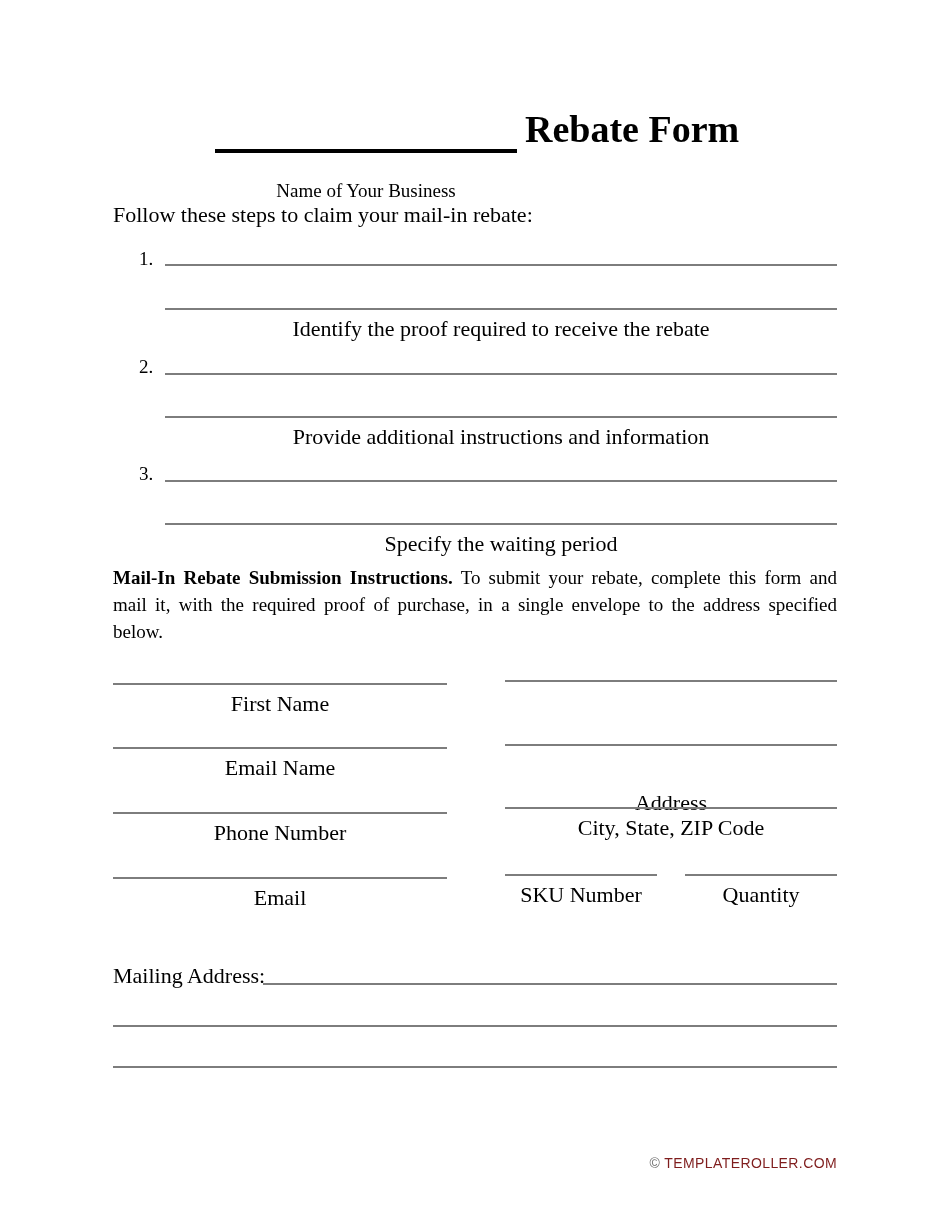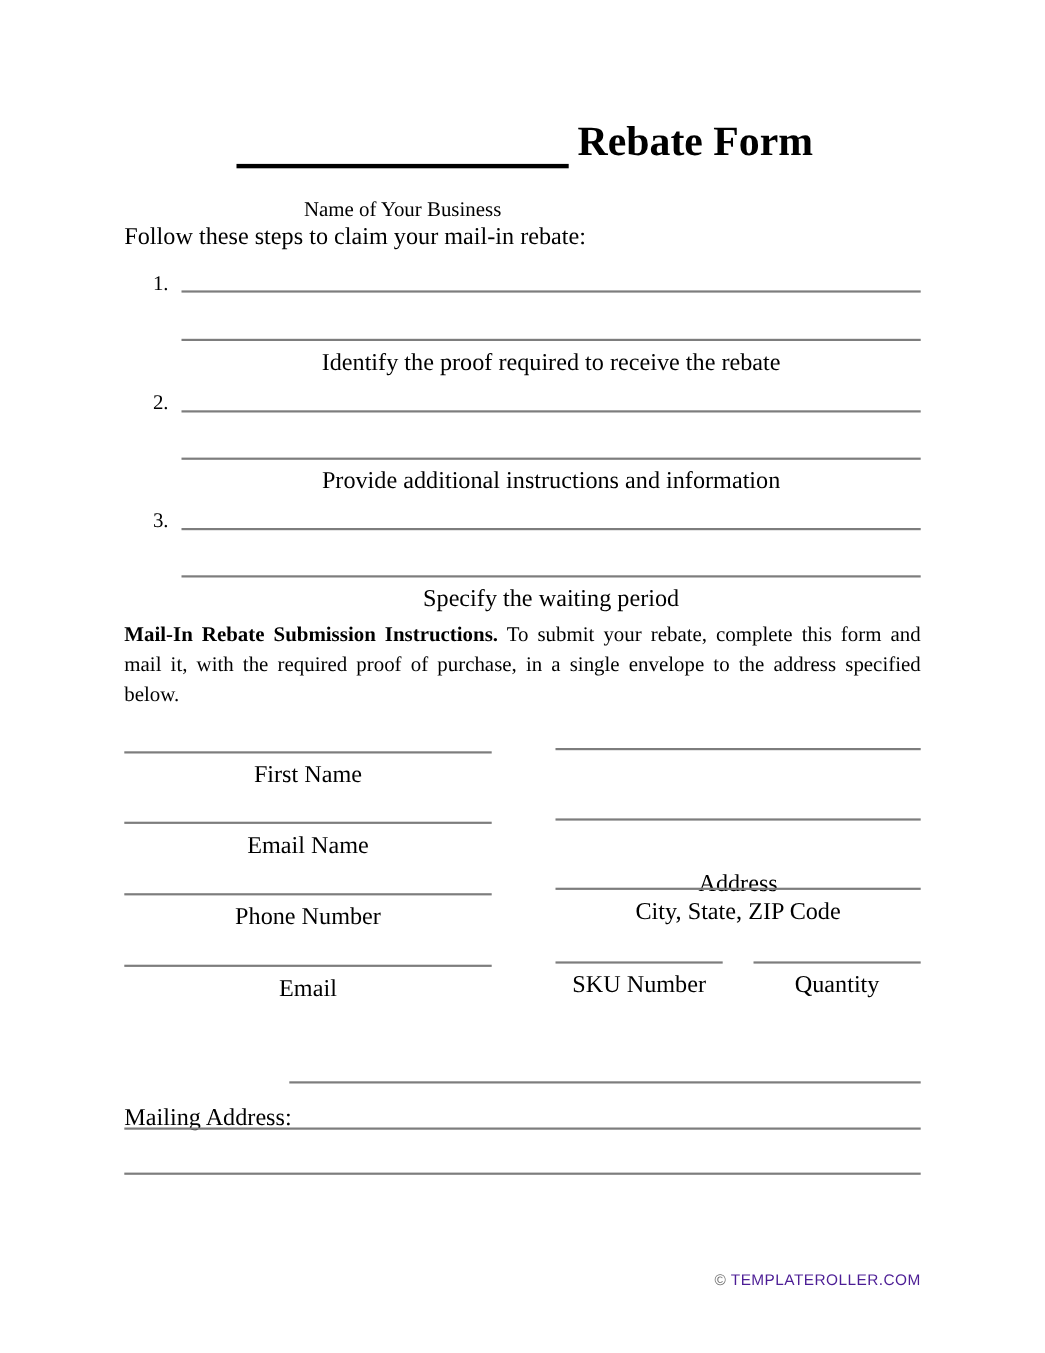--- a/index.html
+++ b/index.html
@@ -20,21 +20,21 @@
   .center{text-align:center;}
   .cap17{font-size:22px;line-height:1.2;}
   .body19{font-size:22px;line-height:1.2;}
   .para{font-size:19px;line-height:27px;text-align:justify;}
   .stepnum{font-size:19px;line-height:1;}
   .footer{
     font-family:"Liberation Sans","DejaVu Sans",sans-serif;
     font-size:14px;letter-spacing:.4px;text-align:right;
   }
   .footer .copy{color:#6f6f6f;}
-  .footer a{color:#4c1d95;text-decoration:none;}
+  .footer a{color:#7f1d1d;text-decoration:none;}
 </style>
 </head>
 <body>
 
 <div class="page">
 
   <div class="fline-thick" style="left:215px;top:149px;width:302px;"></div>
   <div class="abs title" style="left:525px;top:110px;">Rebate Form</div>
   <div class="abs cap17 center" style="left:215px;top:180px;width:302px;font-size:19px;">Name of Your Business</div>
 
@@ -79,21 +79,21 @@
 
   <div class="fline" style="left:505px;top:807px;width:332px;"></div>
   <div class="abs cap17 center" style="left:505px;top:815px;width:332px;">City, State, ZIP Code</div>
 
   <div class="fline" style="left:505px;top:874px;width:152px;"></div>
   <div class="abs cap17 center" style="left:505px;top:882px;width:152px;">SKU Number</div>
 
   <div class="fline" style="left:685px;top:874px;width:152px;"></div>
   <div class="abs cap17 center" style="left:685px;top:882px;width:152px;">Quantity</div>
 
-  <div class="abs body19" style="left:113px;top:963px;margin-top:40px;">Mailing Address:</div>
+  <div class="abs body19" style="left:113px;top:963px;">Mailing Address:</div>
   <div class="fline" style="left:263px;top:983px;width:574px;"></div>
   <div class="fline" style="left:113px;top:1025px;width:724px;"></div>
   <div class="fline" style="left:113px;top:1066px;width:724px;"></div>
 
   <div class="abs footer" style="left:113px;top:1155px;width:724px;">
     <span class="copy">©</span>
     <a href="#">TEMPLATEROLLER.COM</a>
   </div>
 
 </div>

